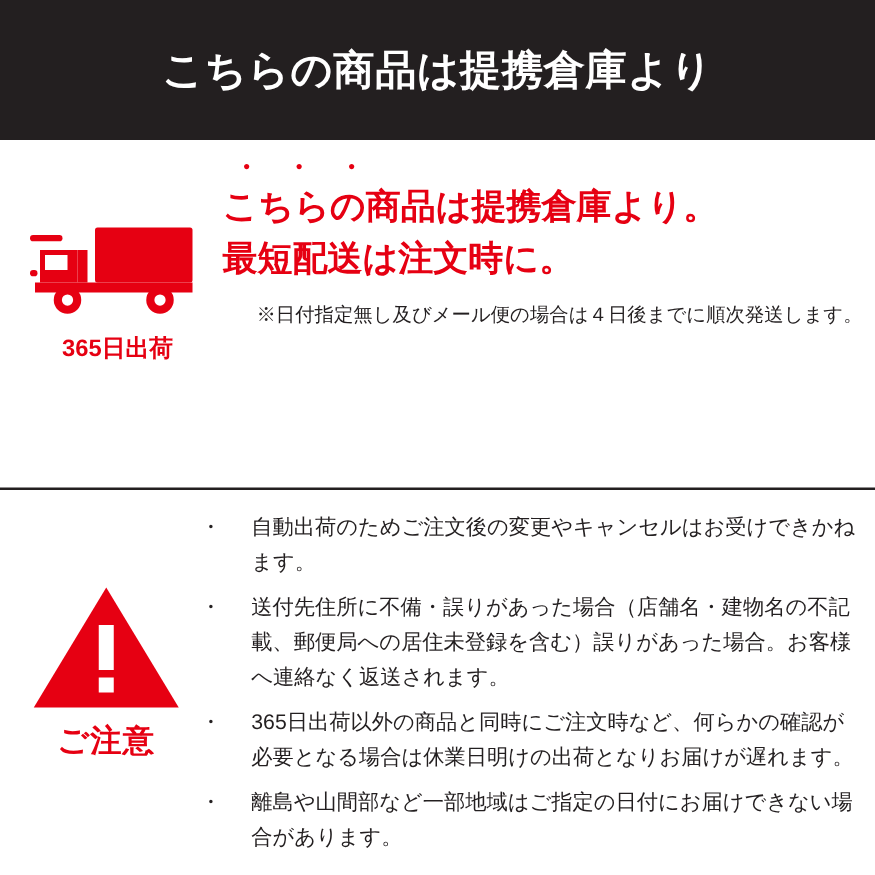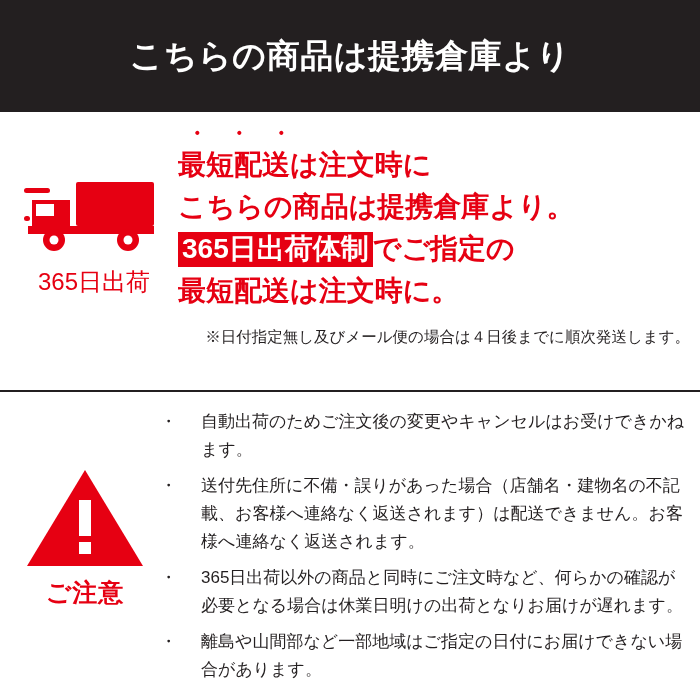--- a/index.html
+++ b/index.html
@@ -58,22 +58,22 @@
     justify-content: flex-start;
     padding-top: 42px;
   }
   .truck-icon {
     width: 140px;
     height: 92px;
     display: block;
   }
   .truck-label {
     color: #e60012;
-    font-size: 24px;
-    font-weight: normal;
+    font-size: 19px;
+    font-weight: bold;
     margin-top: 6px;
     letter-spacing: 0px;
   }
   .mid-text {
     flex: 1 1 auto;
     display: flex;
     flex-direction: column;
     justify-content: flex-start;
     padding-top: 2px;
   }
@@ -185,25 +185,21 @@
 
           <rect x="0" y="20" width="26" height="5" rx="2.5"></rect>
           <rect x="0" y="48" width="6" height="5" rx="2.5"></rect>
         </g>
       </svg>
       <div class="truck-label">365日出荷</div>
     </div>
 
     <div class="mid-text">
       <div class="emph-dots">・・・</div>
-      <div class="mid-line">最短配送は注文時に</div>
       <div class="mid-line">こちらの商品は提携倉庫より。</div>
-      <div class="mid-line">
-        <span class="hl">365日出荷体制</span><span>でご指定の</span>
-      </div>
       <div class="mid-line">最短配送は注文時に。</div>
       <div class="note">※日付指定無し及びメール便の場合は４日後までに順次発送します。</div>
     </div>
   </div>
 
   <div class="bottom">
 
     <div class="caution-col">
       <svg class="warn-icon" viewBox="0 0 124 108" aria-hidden="true">
         <path d="M62 6 L120 102 L4 102 Z" fill="#e60012"></path>
@@ -213,21 +209,21 @@
       <div class="caution-label">ご注意</div>
     </div>
 
     <div class="bullets">
       <div class="bullet">
         <span class="bullet-mark">・</span>
         <span class="bullet-text">自動出荷のためご注文後の変更やキャンセルはお受けできかねます。</span>
       </div>
       <div class="bullet">
         <span class="bullet-mark">・</span>
-        <span class="bullet-text">送付先住所に不備・誤りがあった場合（店舗名・建物名の不記載、お客様へ連絡なく返送されます）は配送できません。お客様へ連絡なく返送されます。</span>
+        <span class="bullet-text">送付先住所に不備・誤りがあった場合（店舗名・建物名の不記載、郵便局への居住未登録を含む）誤りがあった場合。お客様へ連絡なく返送されます。</span>
       </div>
       <div class="bullet">
         <span class="bullet-mark">・</span>
         <span class="bullet-text">365日出荷以外の商品と同時にご注文時など、何らかの確認が必要となる場合は休業日明けの出荷となりお届けが遅れます。</span>
       </div>
       <div class="bullet">
         <span class="bullet-mark">・</span>
         <span class="bullet-text">離島や山間部など一部地域はご指定の日付にお届けできない場合があります。</span>
       </div>
     </div>

